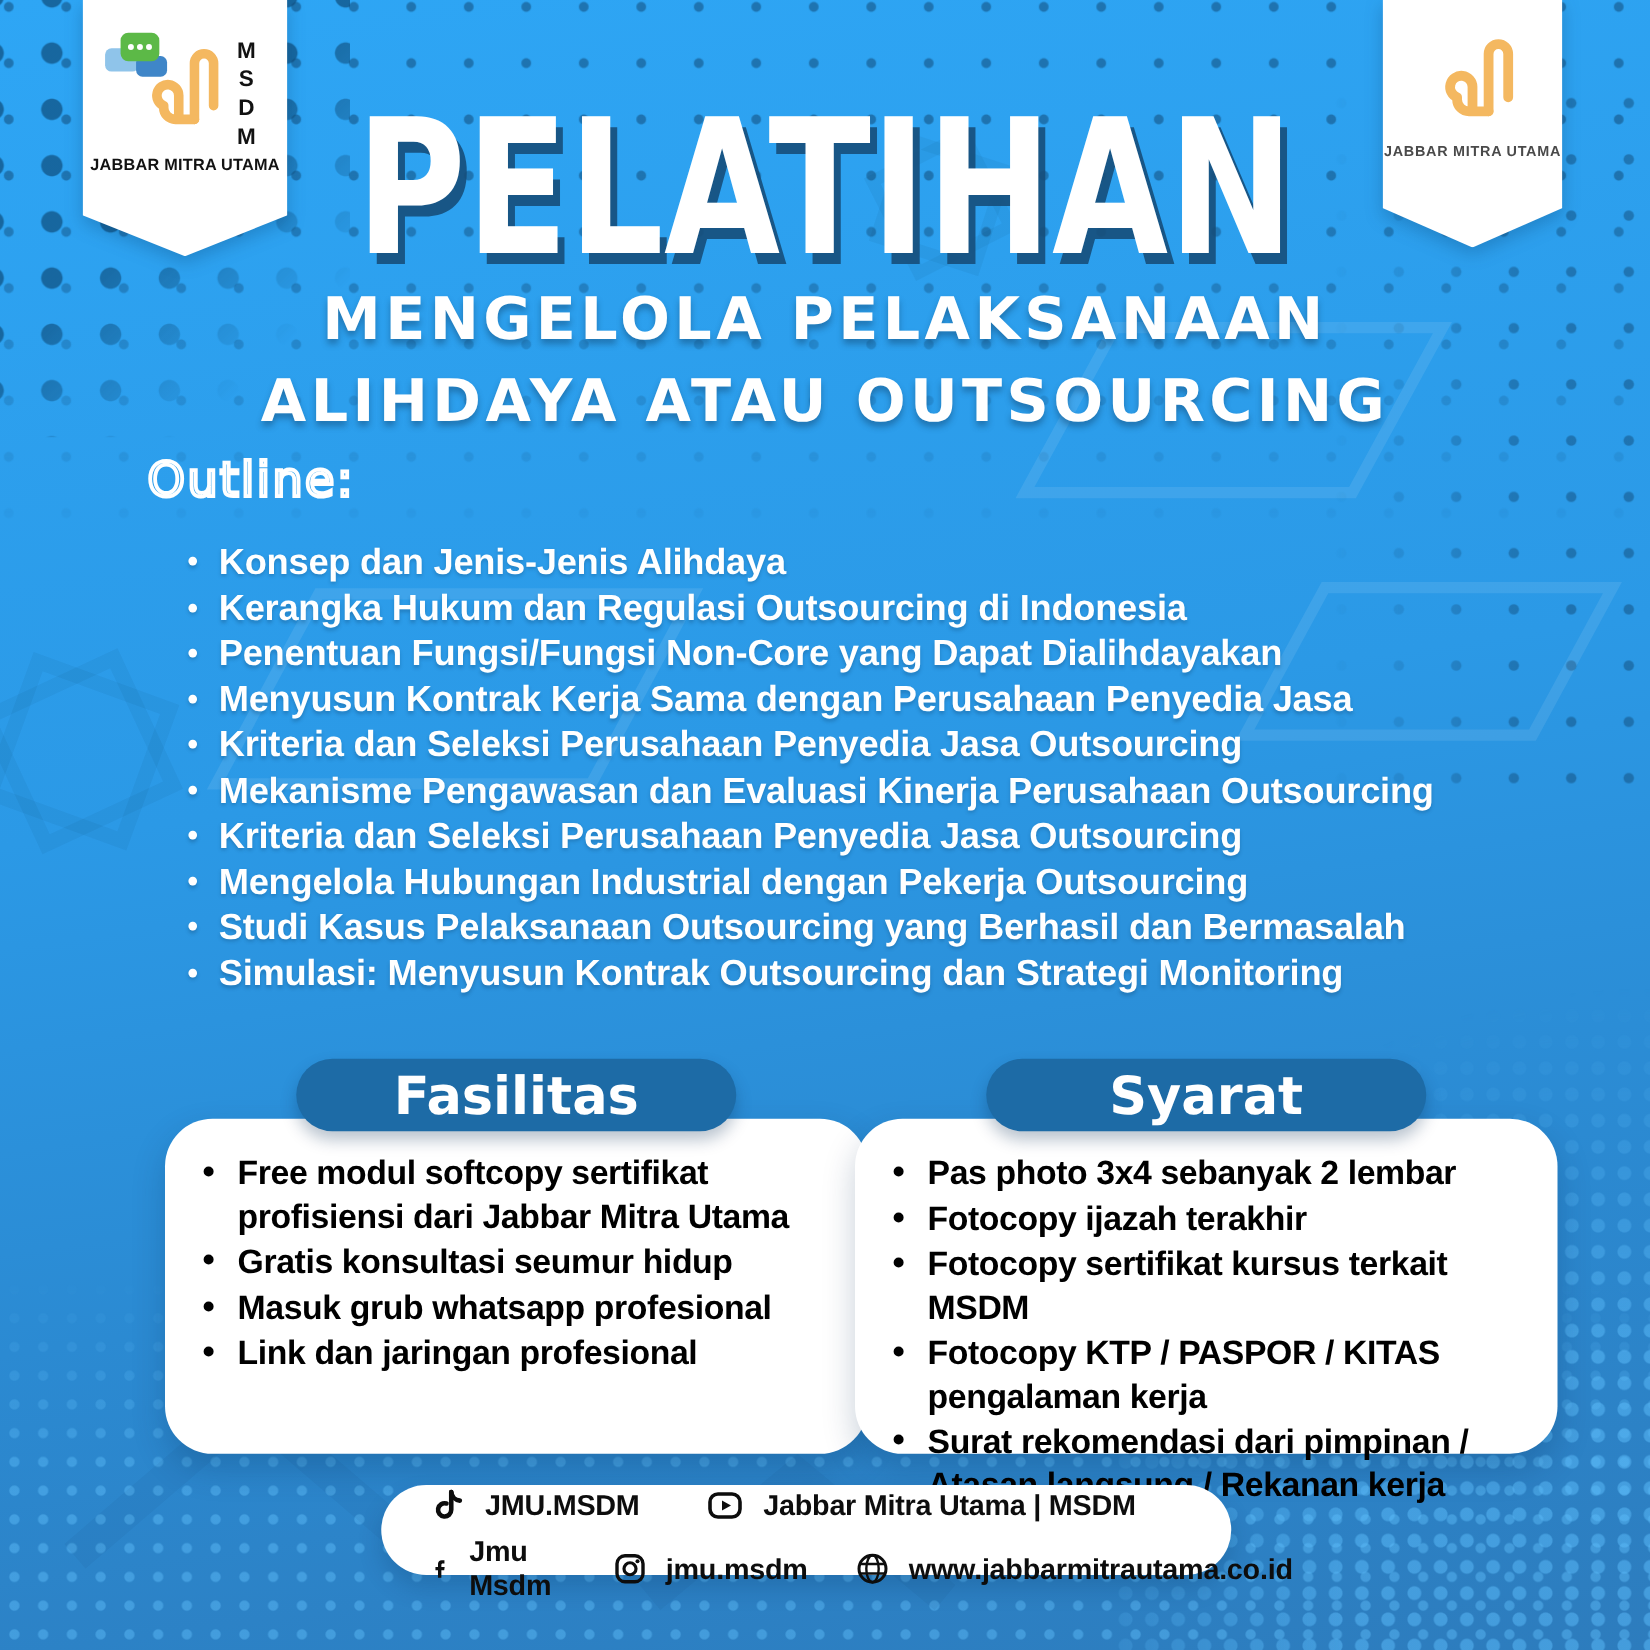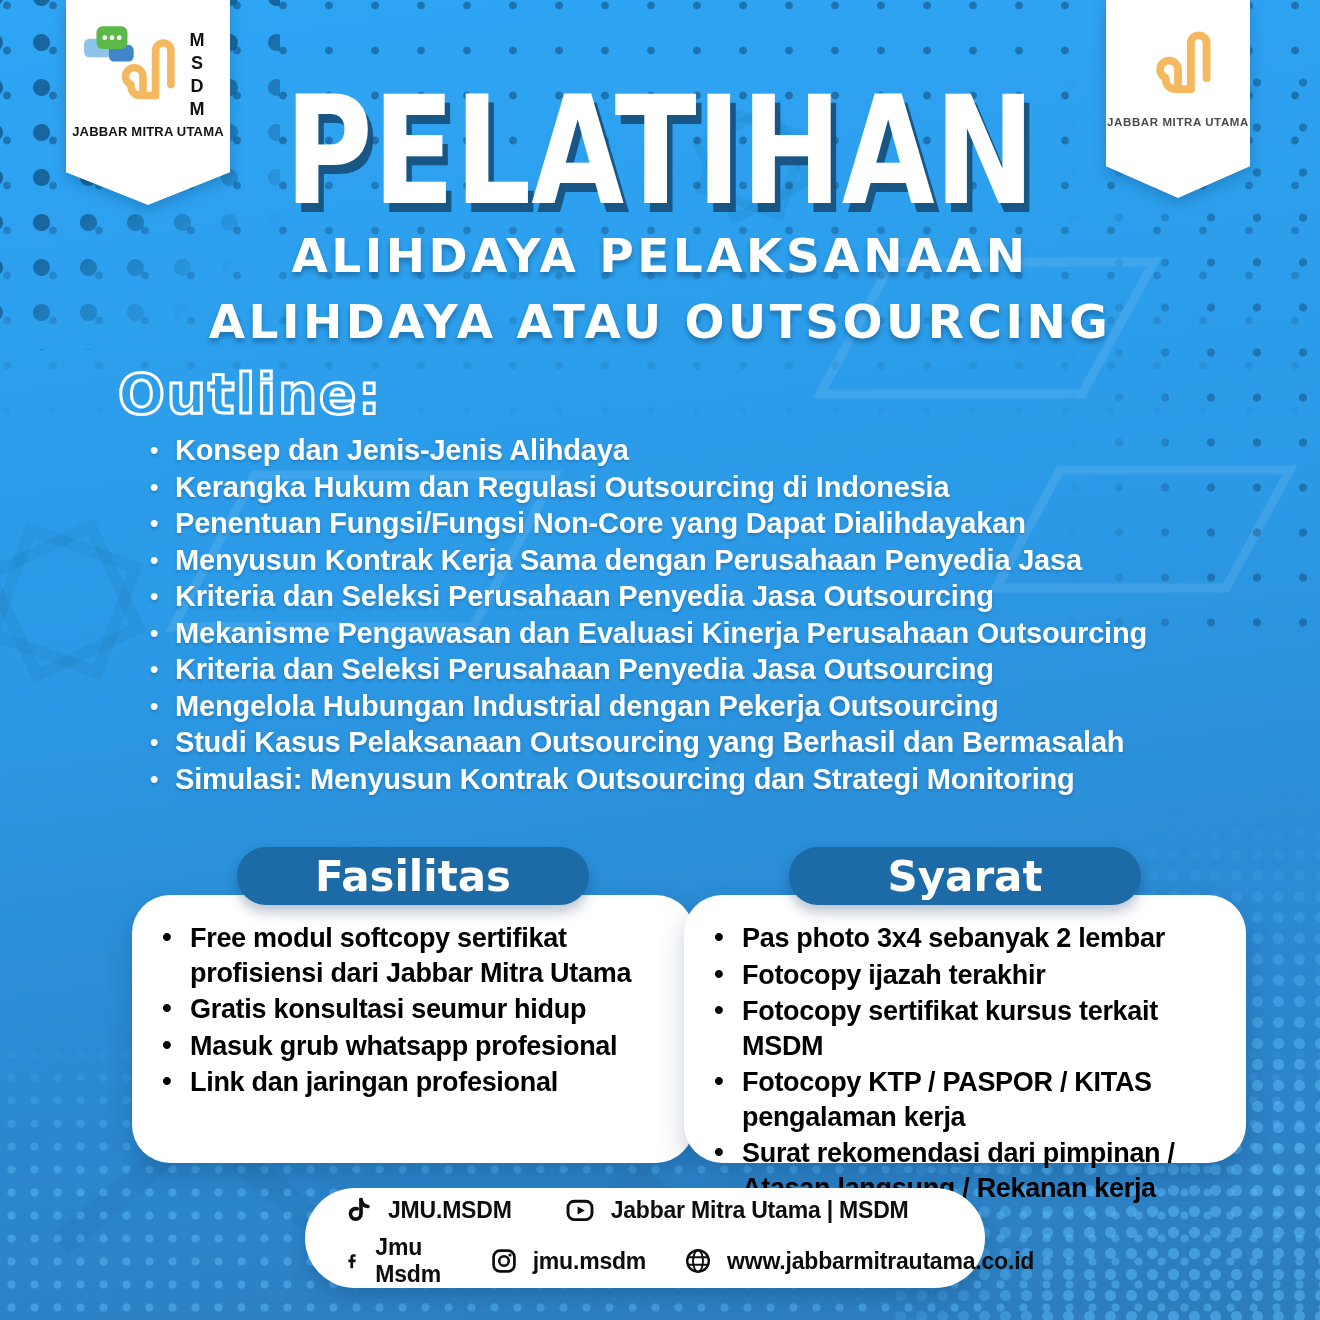--- a/index.html
+++ b/index.html
@@ -53,44 +53,44 @@
     font-family:"DejaVu Sans",sans-serif;font-weight:800;font-size:150px;line-height:150px;color:#fff;
     text-shadow:7px 9px 0 rgba(22,78,122,.9);}
   .title span{display:inline-block;transform:scaleX(.8);}
   .subtitle{position:absolute;left:0;width:100%;text-align:center;
     font-family:"DejaVu Sans",sans-serif;font-weight:800;font-size:47px;color:#fff;letter-spacing:3.5px;
     text-shadow:0 4px 5px rgba(16,64,104,.45);}
   .subtitle-1{top:228px;}
   .subtitle-2{top:294px;}
   
   .outline-heading{position:absolute;left:118px;top:362px;
-    font-family:"DejaVu Sans",sans-serif;font-weight:700;font-size:55px;letter-spacing:2px;
+    font-family:"DejaVu Sans",sans-serif;font-weight:400;font-size:38px;letter-spacing:2px;
     color:transparent;-webkit-text-stroke:3px #ffffff;}
   .outline-list{position:absolute;left:148px;top:432px;width:1090px;margin:0;padding:0;list-style:none;
     font-size:29px;font-weight:bold;color:#fff;letter-spacing:-0.2px;
     text-shadow:0 2px 3px rgba(12,60,100,.3);}
   .outline-list li{position:relative;padding-left:27px;line-height:36.5px;}
   .outline-list li::before{content:"•";position:absolute;left:2px;top:0;font-size:24px;}
   
   .card{position:absolute;background:#fff;border-radius:38px;box-shadow:0 12px 26px rgba(0,40,80,.22);}
   .card-fasilitas{left:100px;top:895px;width:562px;height:268px;margin-left:32px;}
   .card-syarat{left:684px;top:895px;width:562px;height:268px;}
   .card-pill{position:absolute;left:50%;top:-48px;transform:translateX(-50%);
     background:#1d6ba6;color:#fff;border-radius:32px;width:352px;height:58px;
     display:flex;align-items:center;justify-content:center;
     font-family:"DejaVu Sans",sans-serif;font-weight:800;font-size:42px;
     box-shadow:0 7px 13px rgba(0,40,80,.28);}
   .card-list{margin:0;padding:26px 26px 0 30px;list-style:none;
     font-size:27px;font-weight:bold;color:#000000;letter-spacing:-0.3px;}
   .card-list li{position:relative;padding-left:28px;line-height:34.5px;margin-bottom:2px;}
   .card-list li::before{content:"•";position:absolute;left:0;top:-1px;font-size:28px;}
   
-  .footer-pill{position:absolute;left:305px;top:1188px;width:680px;height:100px;background:#fff;
+  .footer-pill{position:absolute;left:305px;top:1188px;width:680px;height:72px;background:#fff;
     border-radius:50px;box-shadow:0 10px 20px rgba(0,40,80,.2);
-    display:flex;flex-direction:column;justify-content:flex-end;gap:8px;padding:0 0 0 38px;box-sizing:border-box;}
+    display:flex;flex-direction:column;justify-content:space-between;gap:8px;padding:0 0 0 38px;box-sizing:border-box;}
   .social-row{display:flex;align-items:center;}
   .social-row-1{gap:50px;}
   .social-row-2{gap:36px;}
   .social-entry{display:flex;align-items:center;gap:13px;color:#0d0d0d;
     font-size:23px;font-weight:bold;letter-spacing:-0.2px;}
   .social-entry svg{display:block;}
 </style>
 </head>
 <body>
 
@@ -151,21 +151,21 @@
           <path d="M98 118 H70 a17 17 0 0 1-17-17 v-3 a16 16 0 1 1 22-15 v35"></path>
         </g>
       </svg>
       <div class="brand-right-text">JABBAR MITRA UTAMA</div>
     </div>
   </div>
 
   <div class="title">
     <span>PELATIHAN</span>
   </div>
-  <div class="subtitle subtitle-1">ALIHDAYA PELAKSANAAN</div>
+  <div class="subtitle subtitle-1">MENGELOLA PELAKSANAAN</div>
   <div class="subtitle subtitle-2">ALIHDAYA ATAU OUTSOURCING</div>
 
   <div class="outline-heading">Outline:</div>
   <ul class="outline-list">
       <li>Konsep dan Jenis-Jenis Alihdaya</li>
       <li>Kerangka Hukum dan Regulasi Outsourcing di Indonesia</li>
       <li>Penentuan Fungsi/Fungsi Non-Core yang Dapat Dialihdayakan</li>
       <li>Menyusun Kontrak Kerja Sama dengan Perusahaan Penyedia Jasa</li>
       <li>Kriteria dan Seleksi Perusahaan Penyedia Jasa Outsourcing</li>
       <li>Mekanisme Pengawasan dan Evaluasi Kinerja Perusahaan Outsourcing</li>

